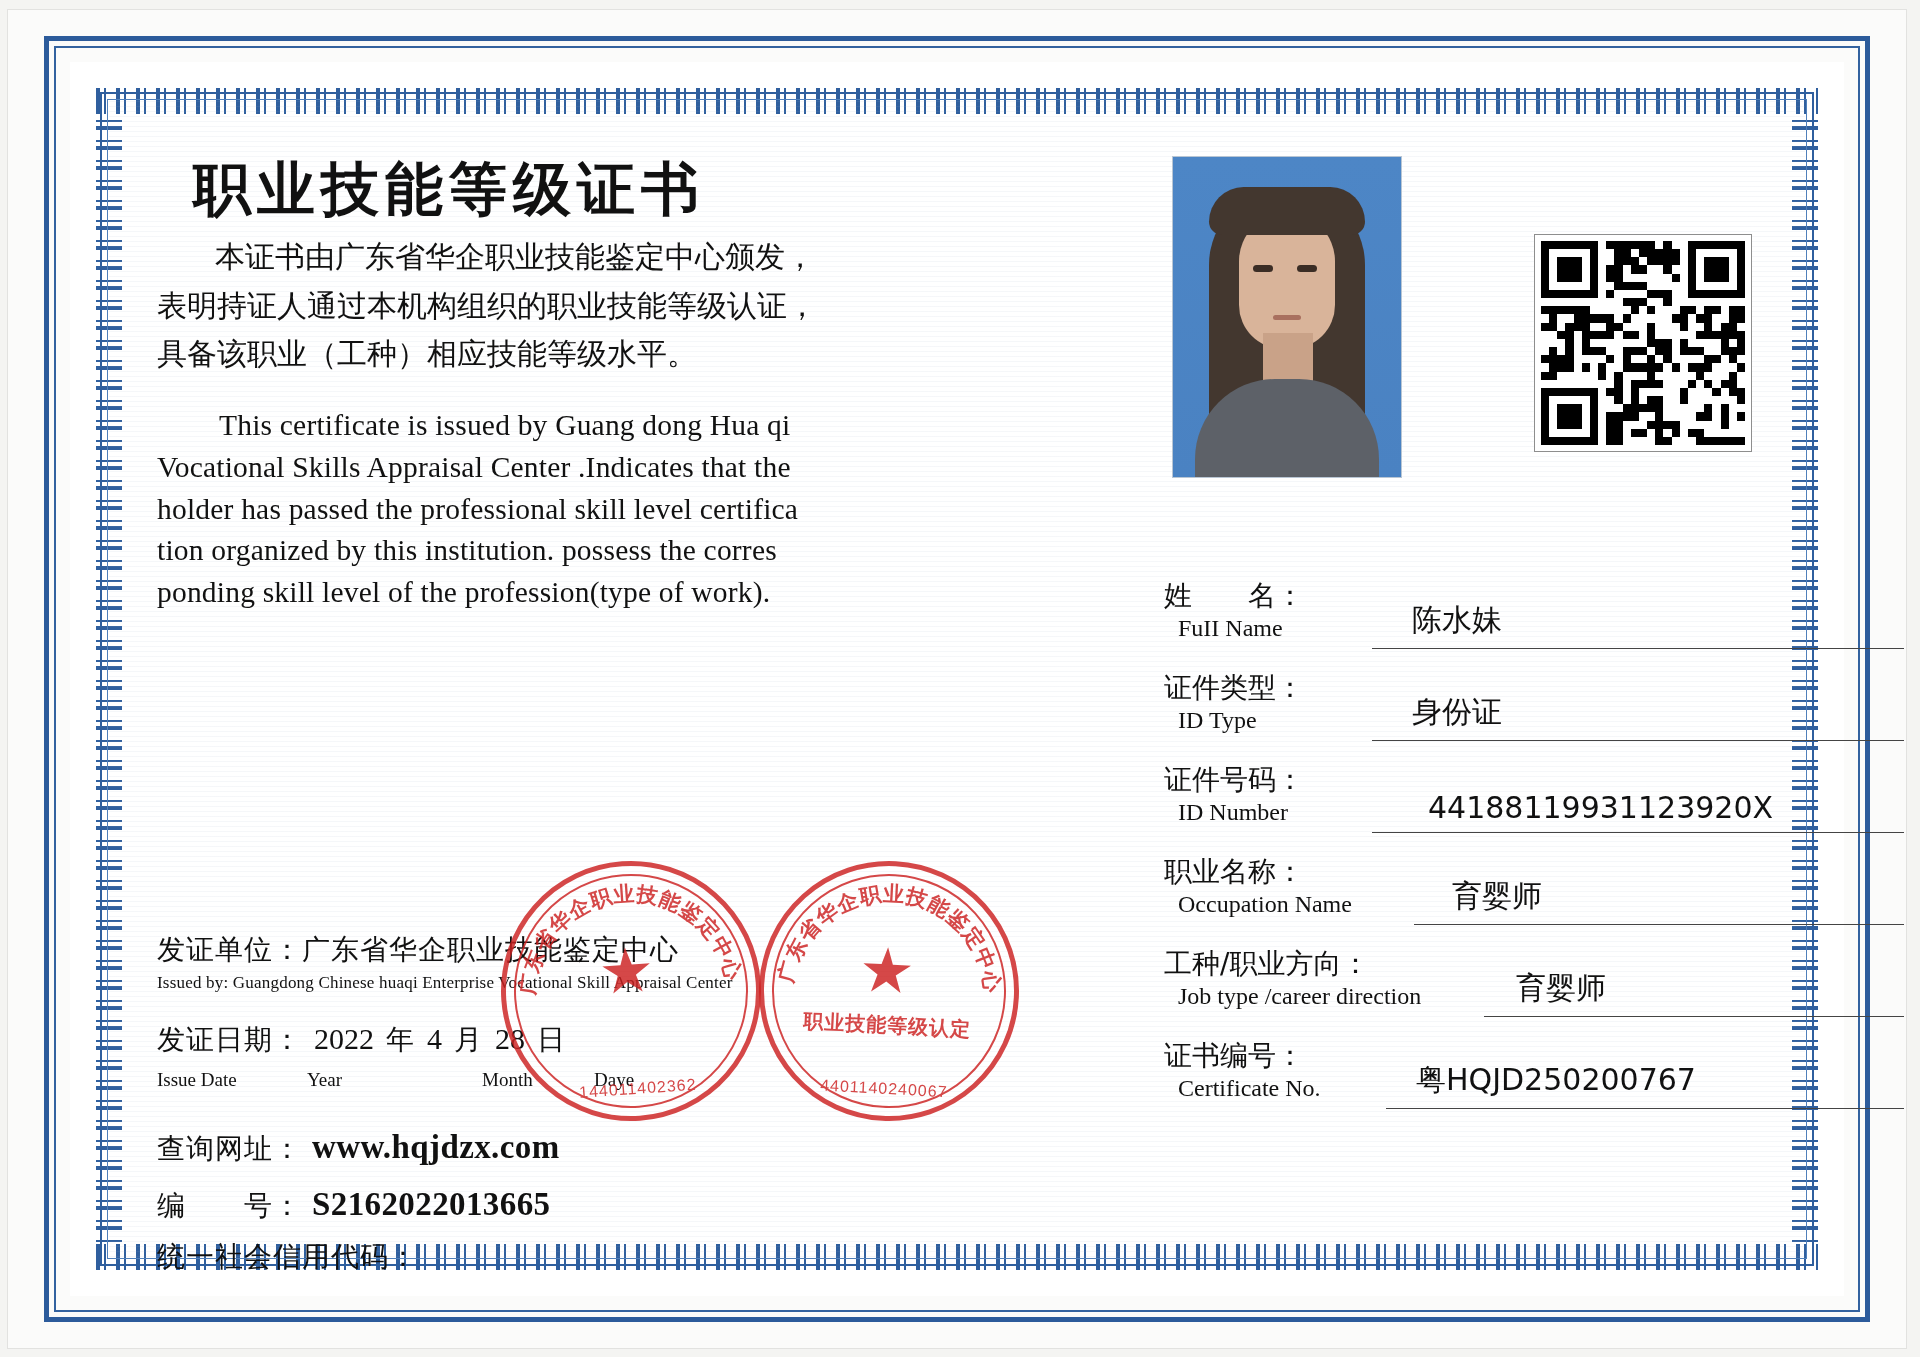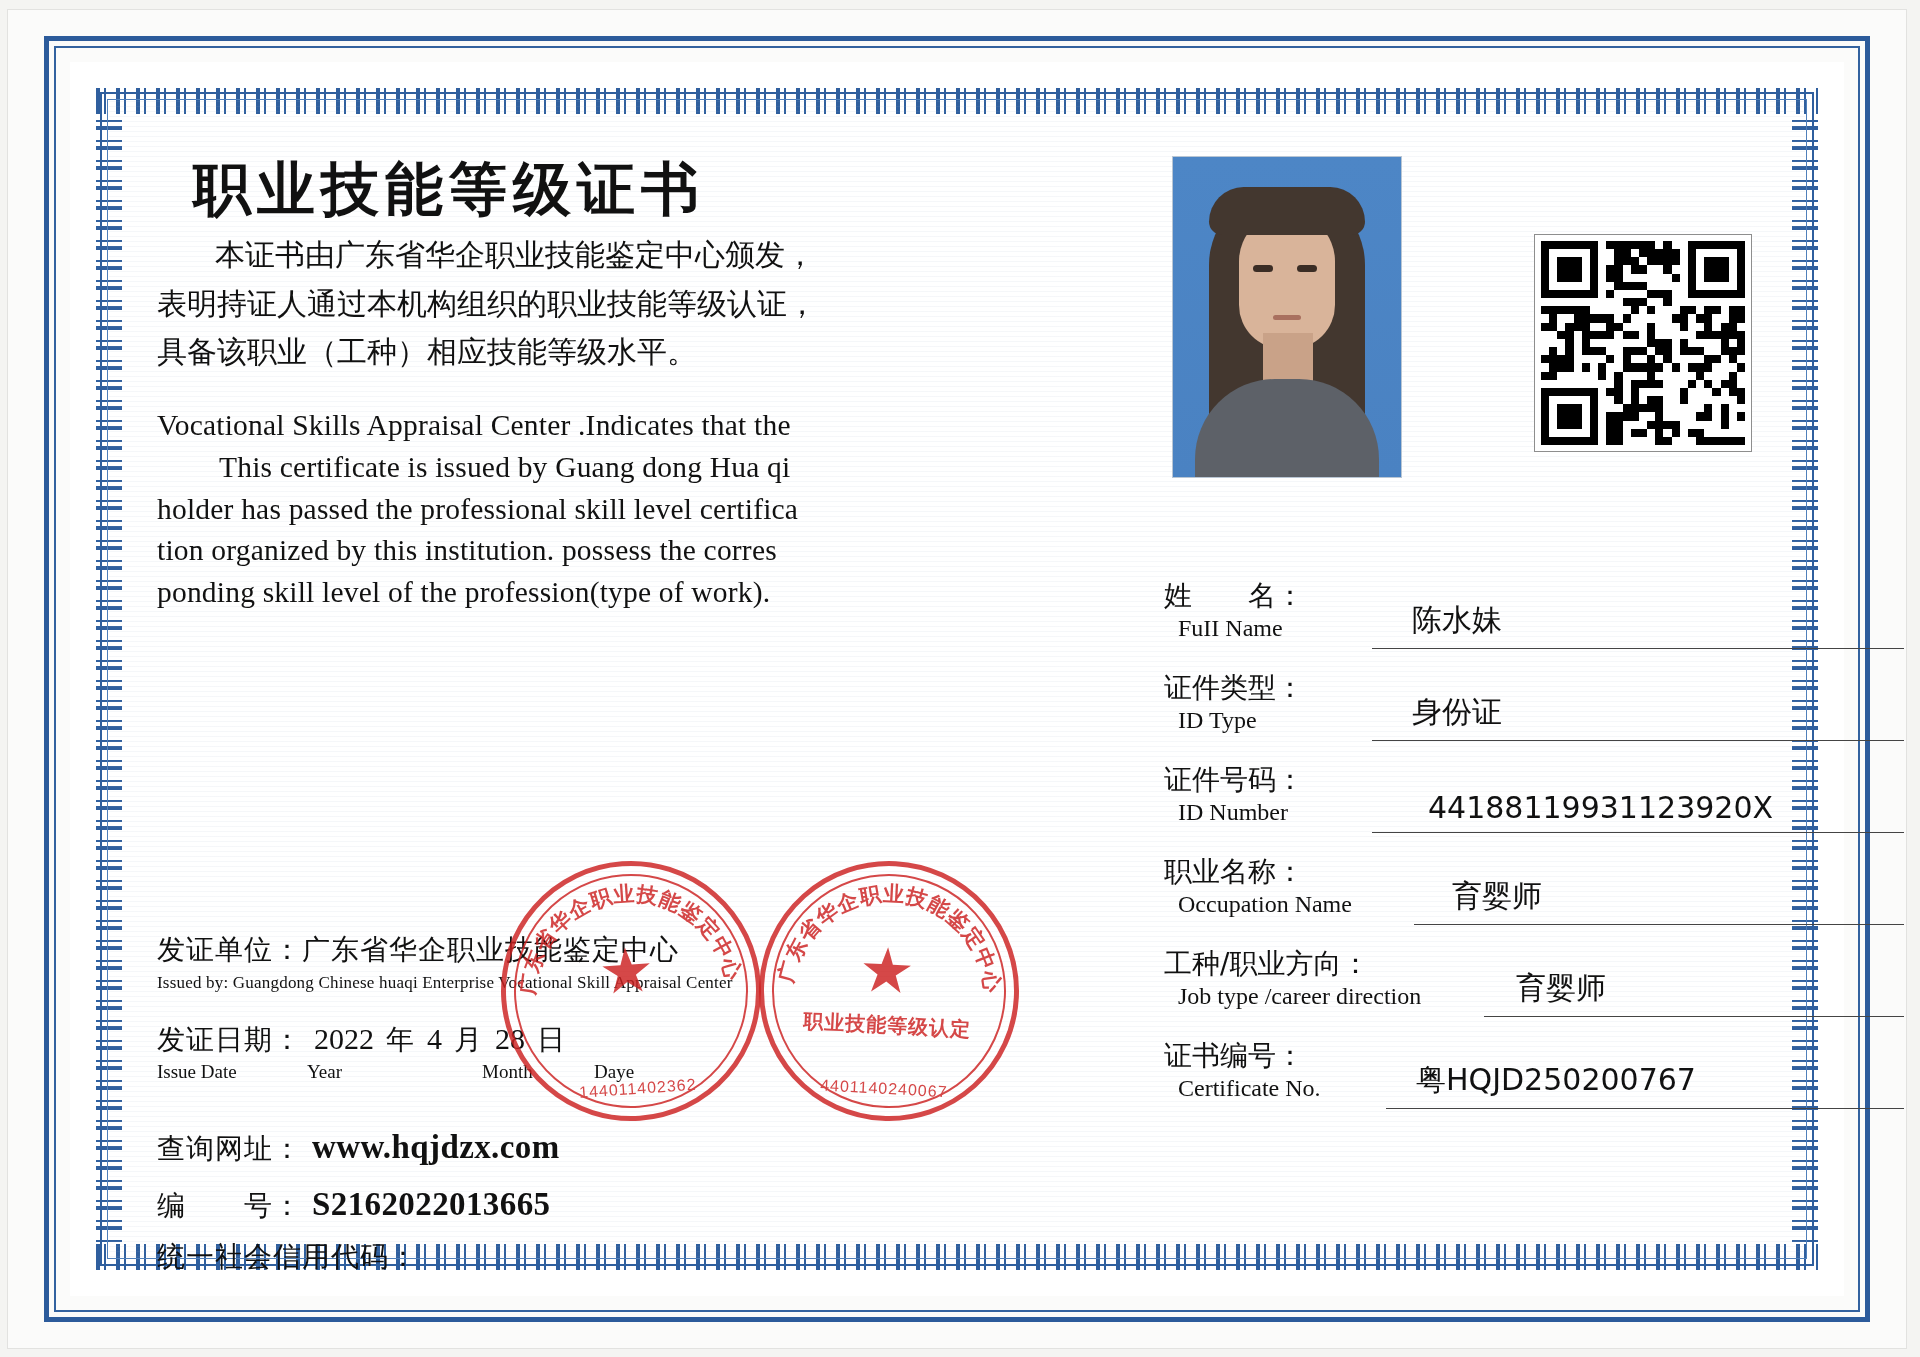--- a/index.html
+++ b/index.html
@@ -150,21 +150,21 @@
     margin: 0 0 4px 36px;
   }
   .title-en {
     font-family: "Liberation Serif", serif;
     font-size: 36px;
     color: #111111;
     margin: 0 0 26px 36px;
     letter-spacing: 0.5px;
   }
   .para-cn {
-    font-family: Liberation Mono, monospace;
+    font-family: Liberation Serif, serif;
     font-size: 30px;
     line-height: 1.62;
     color: #111111;
     margin: 0 0 26px 0;
   }
   .para-cn .indent { padding-left: 58px; display: inline-block; }
 
   .para-en {
     font-family: "Liberation Serif", serif;
     font-size: 29.5px;
@@ -202,21 +202,21 @@
     display: flex;
     align-items: baseline;
   }
   .date-row .lbl-cn { letter-spacing: 1px; }
   .date-row .val {
     font-family: "Liberation Serif", serif;
     font-size: 30px;
     padding: 0 12px;
   }
   .date-sub {
-    margin-top: 2px;
+    margin-top: 10px;
     display: flex;
     font-family: "Liberation Serif", serif;
     font-size: 19px;
     color: #111111;
   }
   .date-sub span { display: inline-block; }
   .ds1 { width: 150px; }
   .ds2 { width: 175px; text-align: left; }
   .ds3 { width: 112px; }
   .ds4 { }
@@ -438,22 +438,22 @@
       <div class="left-col">
         <h1 class="title-cn">职业技能等级证书</h1>
 
         <div class="para-cn">
           <div><span class="indent"></span><span>本证书由广东省华企职业技能鉴定中心颁发，</span></div>
           <div><span>表明持证人通过本机构组织的职业技能等级认证，</span></div>
           <div><span>具备该职业（工种）相应技能等级水平。</span></div>
         </div>
 
         <div class="para-en">
+          <div><span class="indent"></span><span>This certificate is issued by Guang dong Hua qi</span></div>
           <div><span>Vocational Skills Appraisal Center .Indicates that the</span></div>
-          <div><span class="indent"></span><span>This certificate is issued by Guang dong Hua qi</span></div>
           <div><span>holder has passed the professional skill level certifica</span></div>
           <div><span>tion organized by this institution. possess the corres</span></div>
           <div><span>ponding  skill level of the profession(type of  work).</span></div>
         </div>
       </div>
 
       <div class="issuer-block">
         <div class="issuer-line-cn">
           <span>发证单位：</span><span>广东省华企职业技能鉴定中心</span>
         </div>

